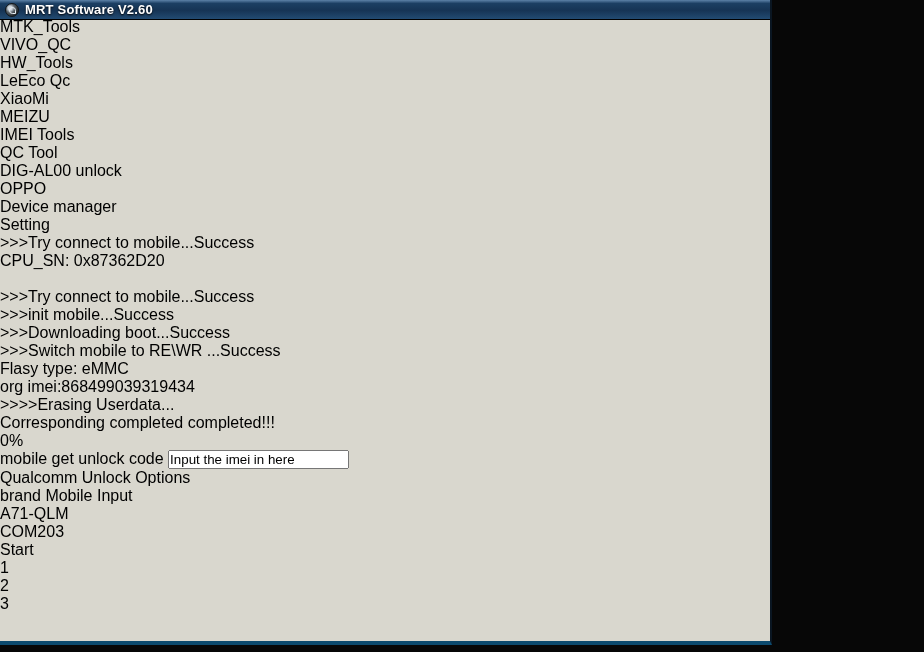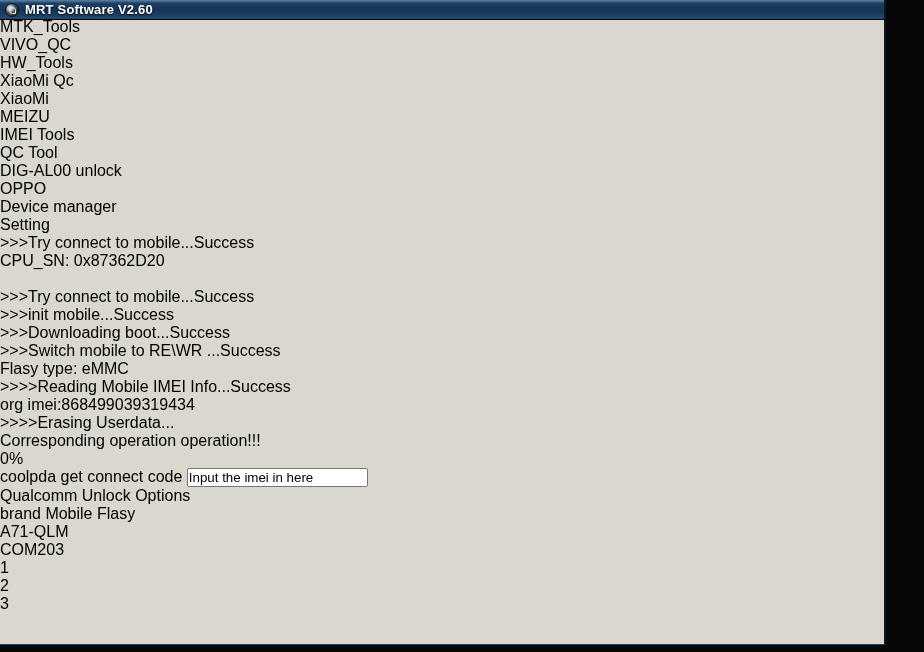--- a/index.html
+++ b/index.html
@@ -2,22 +2,22 @@
 <html><head>
 <meta charset="utf-8">
 <style>
   * { margin:0; padding:0; box-sizing:border-box; }
   html,body { width:924px; height:652px; }
   body { font-family:"Liberation Sans", sans-serif; background:#070707; overflow:hidden; position:relative; }
 
   .screen { position:absolute; inset:0; width:924px; height:652px; background:#070707; }
 
   
-  .window { position:absolute; left:0; top:0; width:886px; height:645px;
-            border-right:2px solid #0a1622; border-bottom:1px solid #0c4a6e;
+  .window { position:absolute; left:0; top:0; width:772px; height:645px;
+            border-right:2px solid #0a1622; border-bottom:4px solid #0c4a6e;
             background:#d9d7ce; }
 
   .titlebar { position:absolute; left:0; top:0; width:100%; height:20px;
     background:linear-gradient(#5d82a8 0%, #1c3f63 18%, #163455 55%, #224b72 100%);
     border-bottom:1px solid #000; display:flex; align-items:center; }
   .app-icon { width:14px; height:14px; margin:0 6px 0 5px; border-radius:50%;
     background:radial-gradient(circle at 35% 35%, #cfd6dd 0 18%, #5a6268 40%, #23282c 75%);
     border:1px solid #11161a; position:relative; }
   .app-icon::after { content:""; position:absolute; left:3px; top:3px; width:5px; height:5px;
     border:1px solid #e8eef3; border-radius:50% 50% 0 50%; }
@@ -146,74 +146,77 @@
     </div>
 
     <div class="client">
 
       <div class="top-frame"></div>
 
       <div class="tb row1 b-qc">QC_Unlock</div>
       <div class="tb row1 b-mtk">MTK_Tools</div>
       <div class="tb row1 b-vivo">VIVO_QC</div>
       <div class="tb row1 b-hw">HW_Tools</div>
-      <div class="tb row1 b-leeco">XiaoMi Qc</div>
+      <div class="tb row1 b-leeco">LeEco Qc</div>
       <div class="tb row1 b-xiaomi">XiaoMi</div>
       <div class="tb row1 b-meizu">MEIZU</div>
 
       <div class="tb row2 b-imei">IMEI Tools</div>
       <div class="tb row2 b-qctool">QC Tool</div>
       <div class="tb row2 b-dig">DIG-AL00 unlock</div>
       <div class="tb row2 b-asus">OPPO</div>
       <div class="tb row2 b-devmgr">Device manager</div>
       <div class="tb row2 b-setting">Setting</div>
 
       <div class="console">
           <div class="cline"><span class="c-blue">&gt;&gt;&gt;Try connect to mobile...</span><span class="c-green">Success</span></div>
           <div class="cline"><span class="c-gray">    CPU_SN:  0x87362D20</span></div>
           <div class="cline">&nbsp;</div>
           <div class="cline"><span class="c-blue">&gt;&gt;&gt;Try connect to mobile...</span><span class="c-green">Success</span></div>
           <div class="cline"><span class="c-blue">&gt;&gt;&gt;init mobile...</span><span class="c-green">Success</span></div>
           <div class="cline"><span class="c-blue">&gt;&gt;&gt;Downloading boot...</span><span class="c-green">Success</span></div>
           <div class="cline"><span class="c-blue">&gt;&gt;&gt;Switch mobile to RE\WR ...</span><span class="c-green">Success</span></div>
           <div class="cline"><span class="c-gray">    Flasy type:  </span><span class="c-blue-bold">eMMC</span></div>
-          <div class="cline"><span class="c-blue">&gt;&gt;&gt;&gt;Reading Mobile IMEI Info...</span><span class="c-green">Success</span></div>
           <div class="cline"><span class="c-gray">    org imei:868499039319434</span></div>
           <div class="cline"><span class="c-blue">&gt;&gt;&gt;&gt;Erasing Userdata...</span></div>
-          <div class="cline"><span class="c-green">    Corresponding operation operation!!!</span></div>
+          <div class="cline"><span class="c-green">    Corresponding completed completed!!!</span></div>
         </div>
 
       <div class="progress">
         <span>0%</span>
       </div>
 
       <div class="rpanel">
 
         <span class="chk"><span class="fill"></span></span>
-        <span class="chk-label">coolpda get connect code</span>
+        <span class="chk-label">mobile get unlock code</span>
 
         <input class="imei-input" type="text" value="Input the imei in here" style="">
 
         <div class="groupbox">
           <span class="group-title">Qualcomm Unlock Options</span>
         </div>
 
         <span class="f-label l-brand">brand</span>
         <span class="f-label l-mobile">Mobile</span>
-        <span class="f-label l-port">Flasy</span>
+        <span class="f-label l-port">Input</span>
 
         <div class="combo cb-mobile">
           <span>A71-QLM</span>
           <span class="combo-btn"><span class="sq"></span></span>
         </div>
         <div class="combo cb-port">
           <span>COM203</span>
           <span class="combo-btn"><span class="sq"></span></span>
         </div>
 
+        <div class="start-btn">
+          <span class="start-accent"></span>
+          <span class="start-text">Start</span>
+        </div>
       </div>
 
       <div class="ann a1">1</div>
       <div class="ann a2">2</div>
       <div class="ann a3">3</div>
 
     </div>
   </div>
 
   <div class="right-strip">

